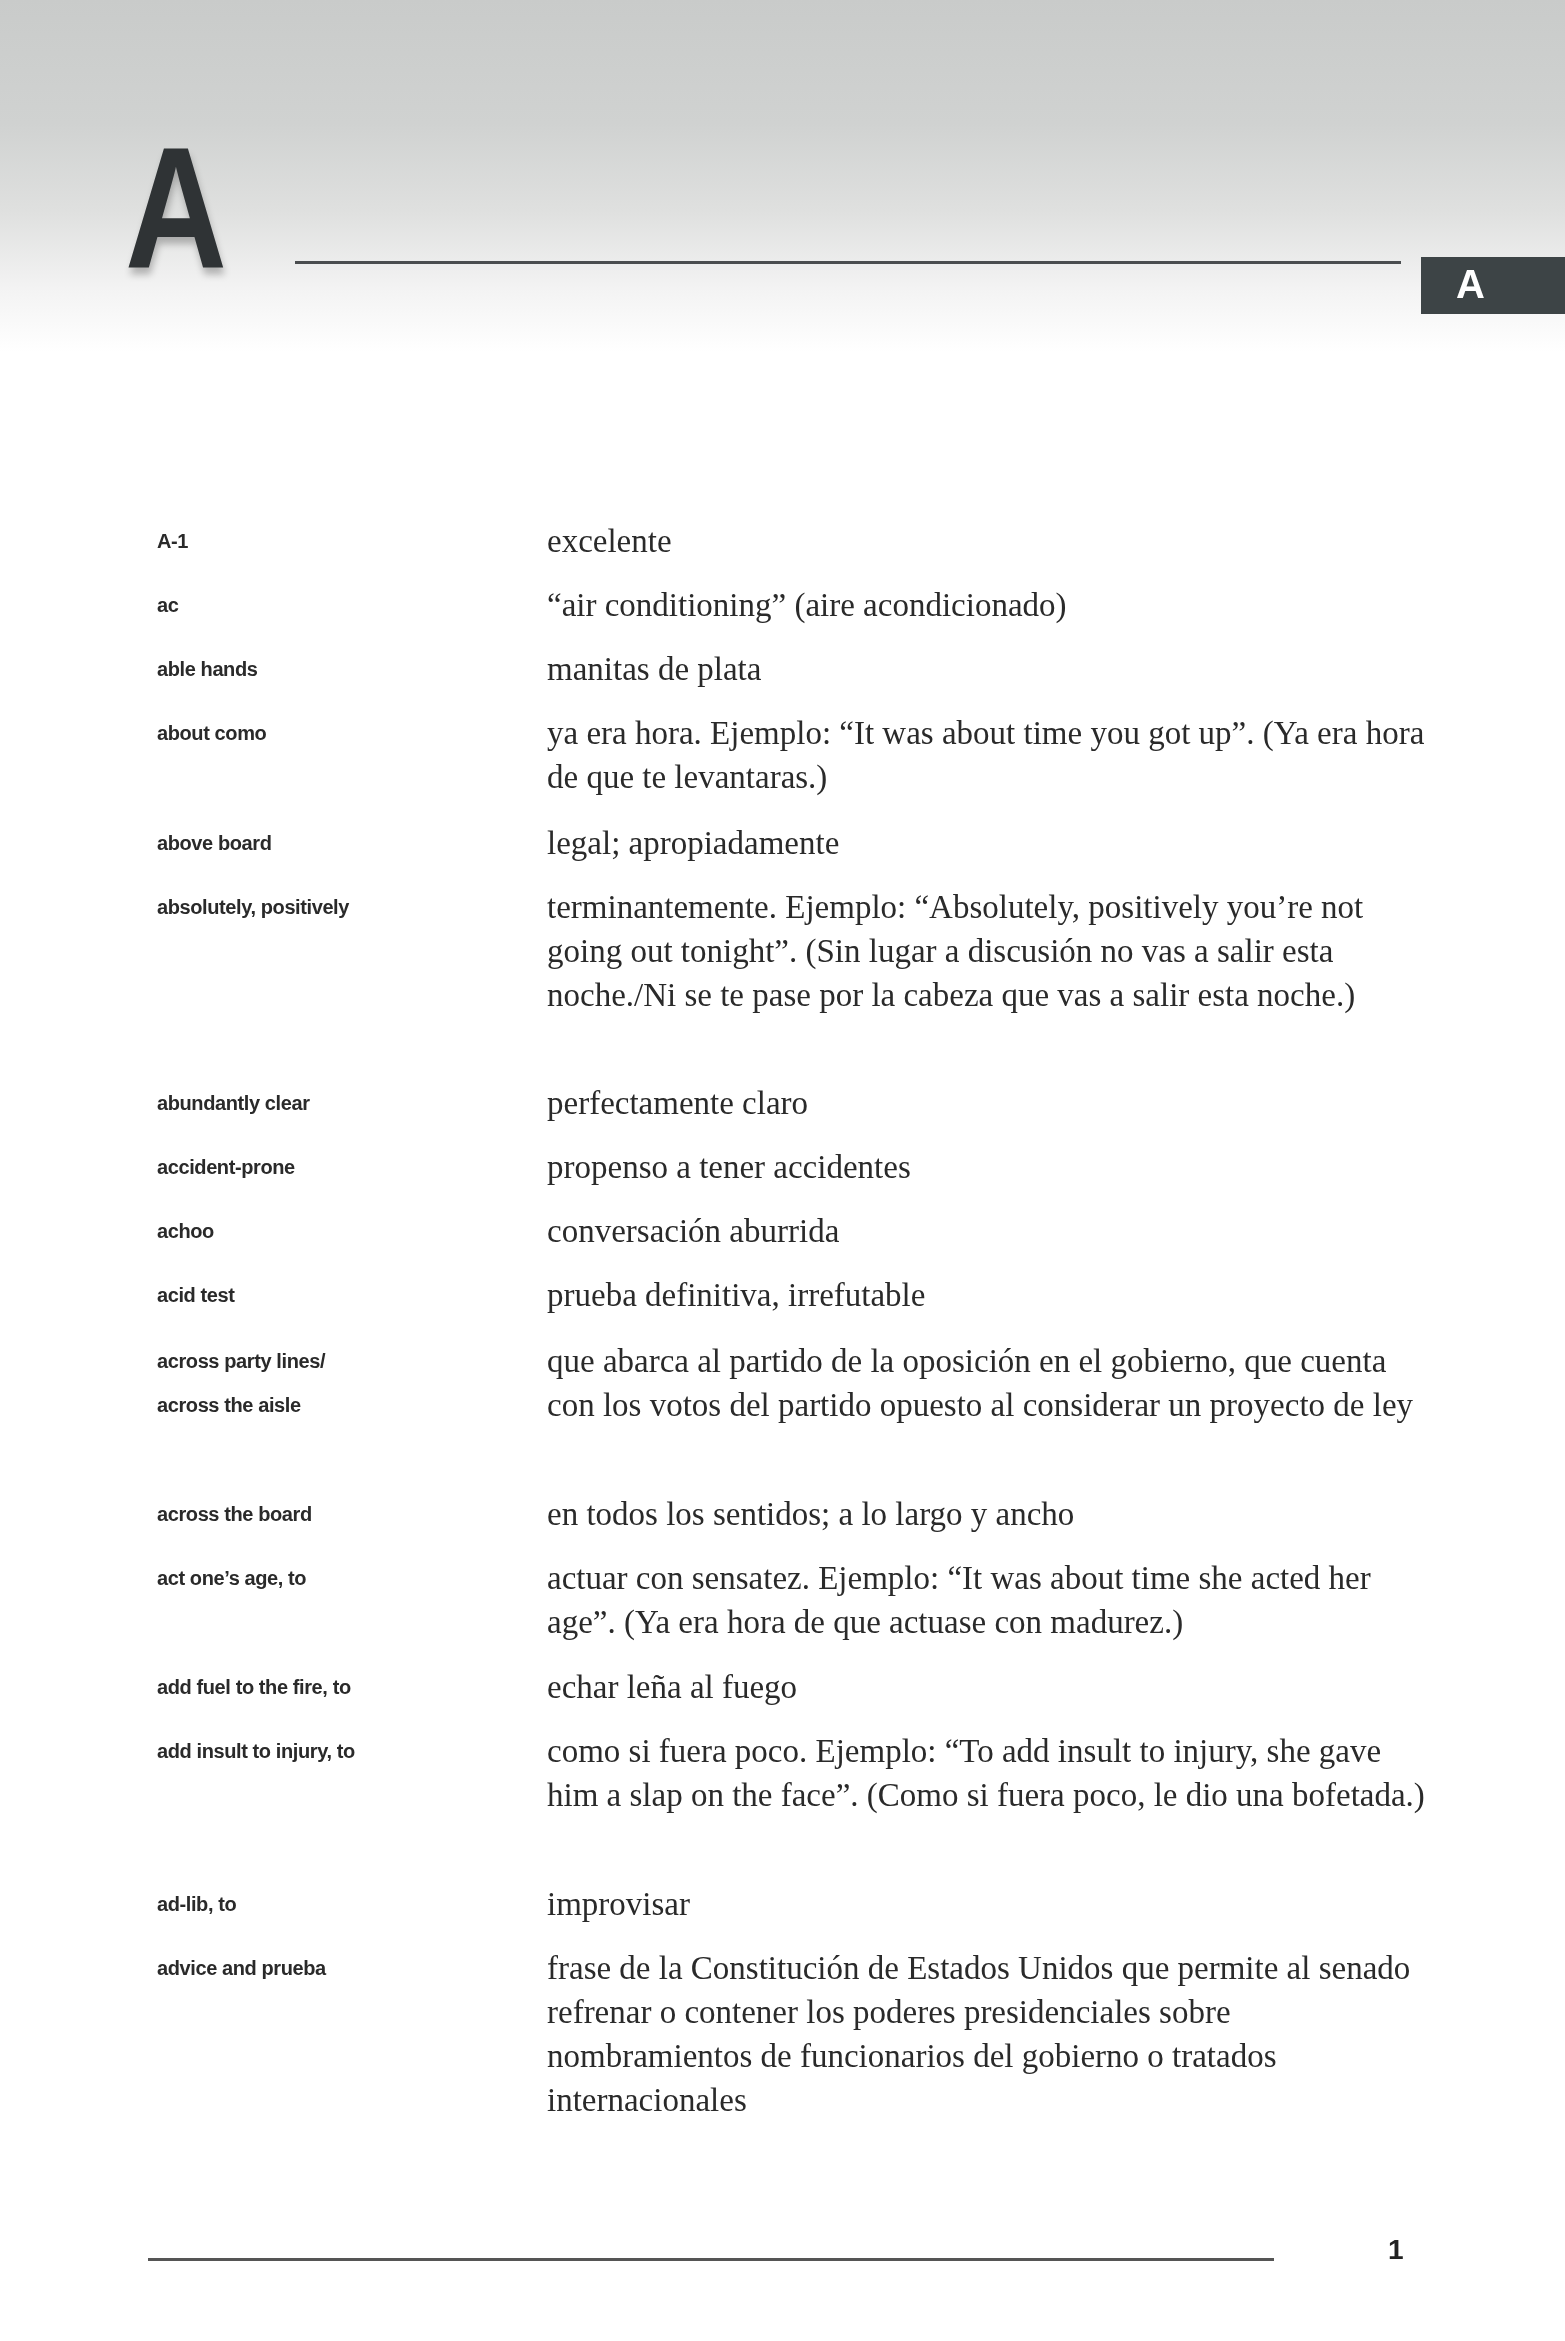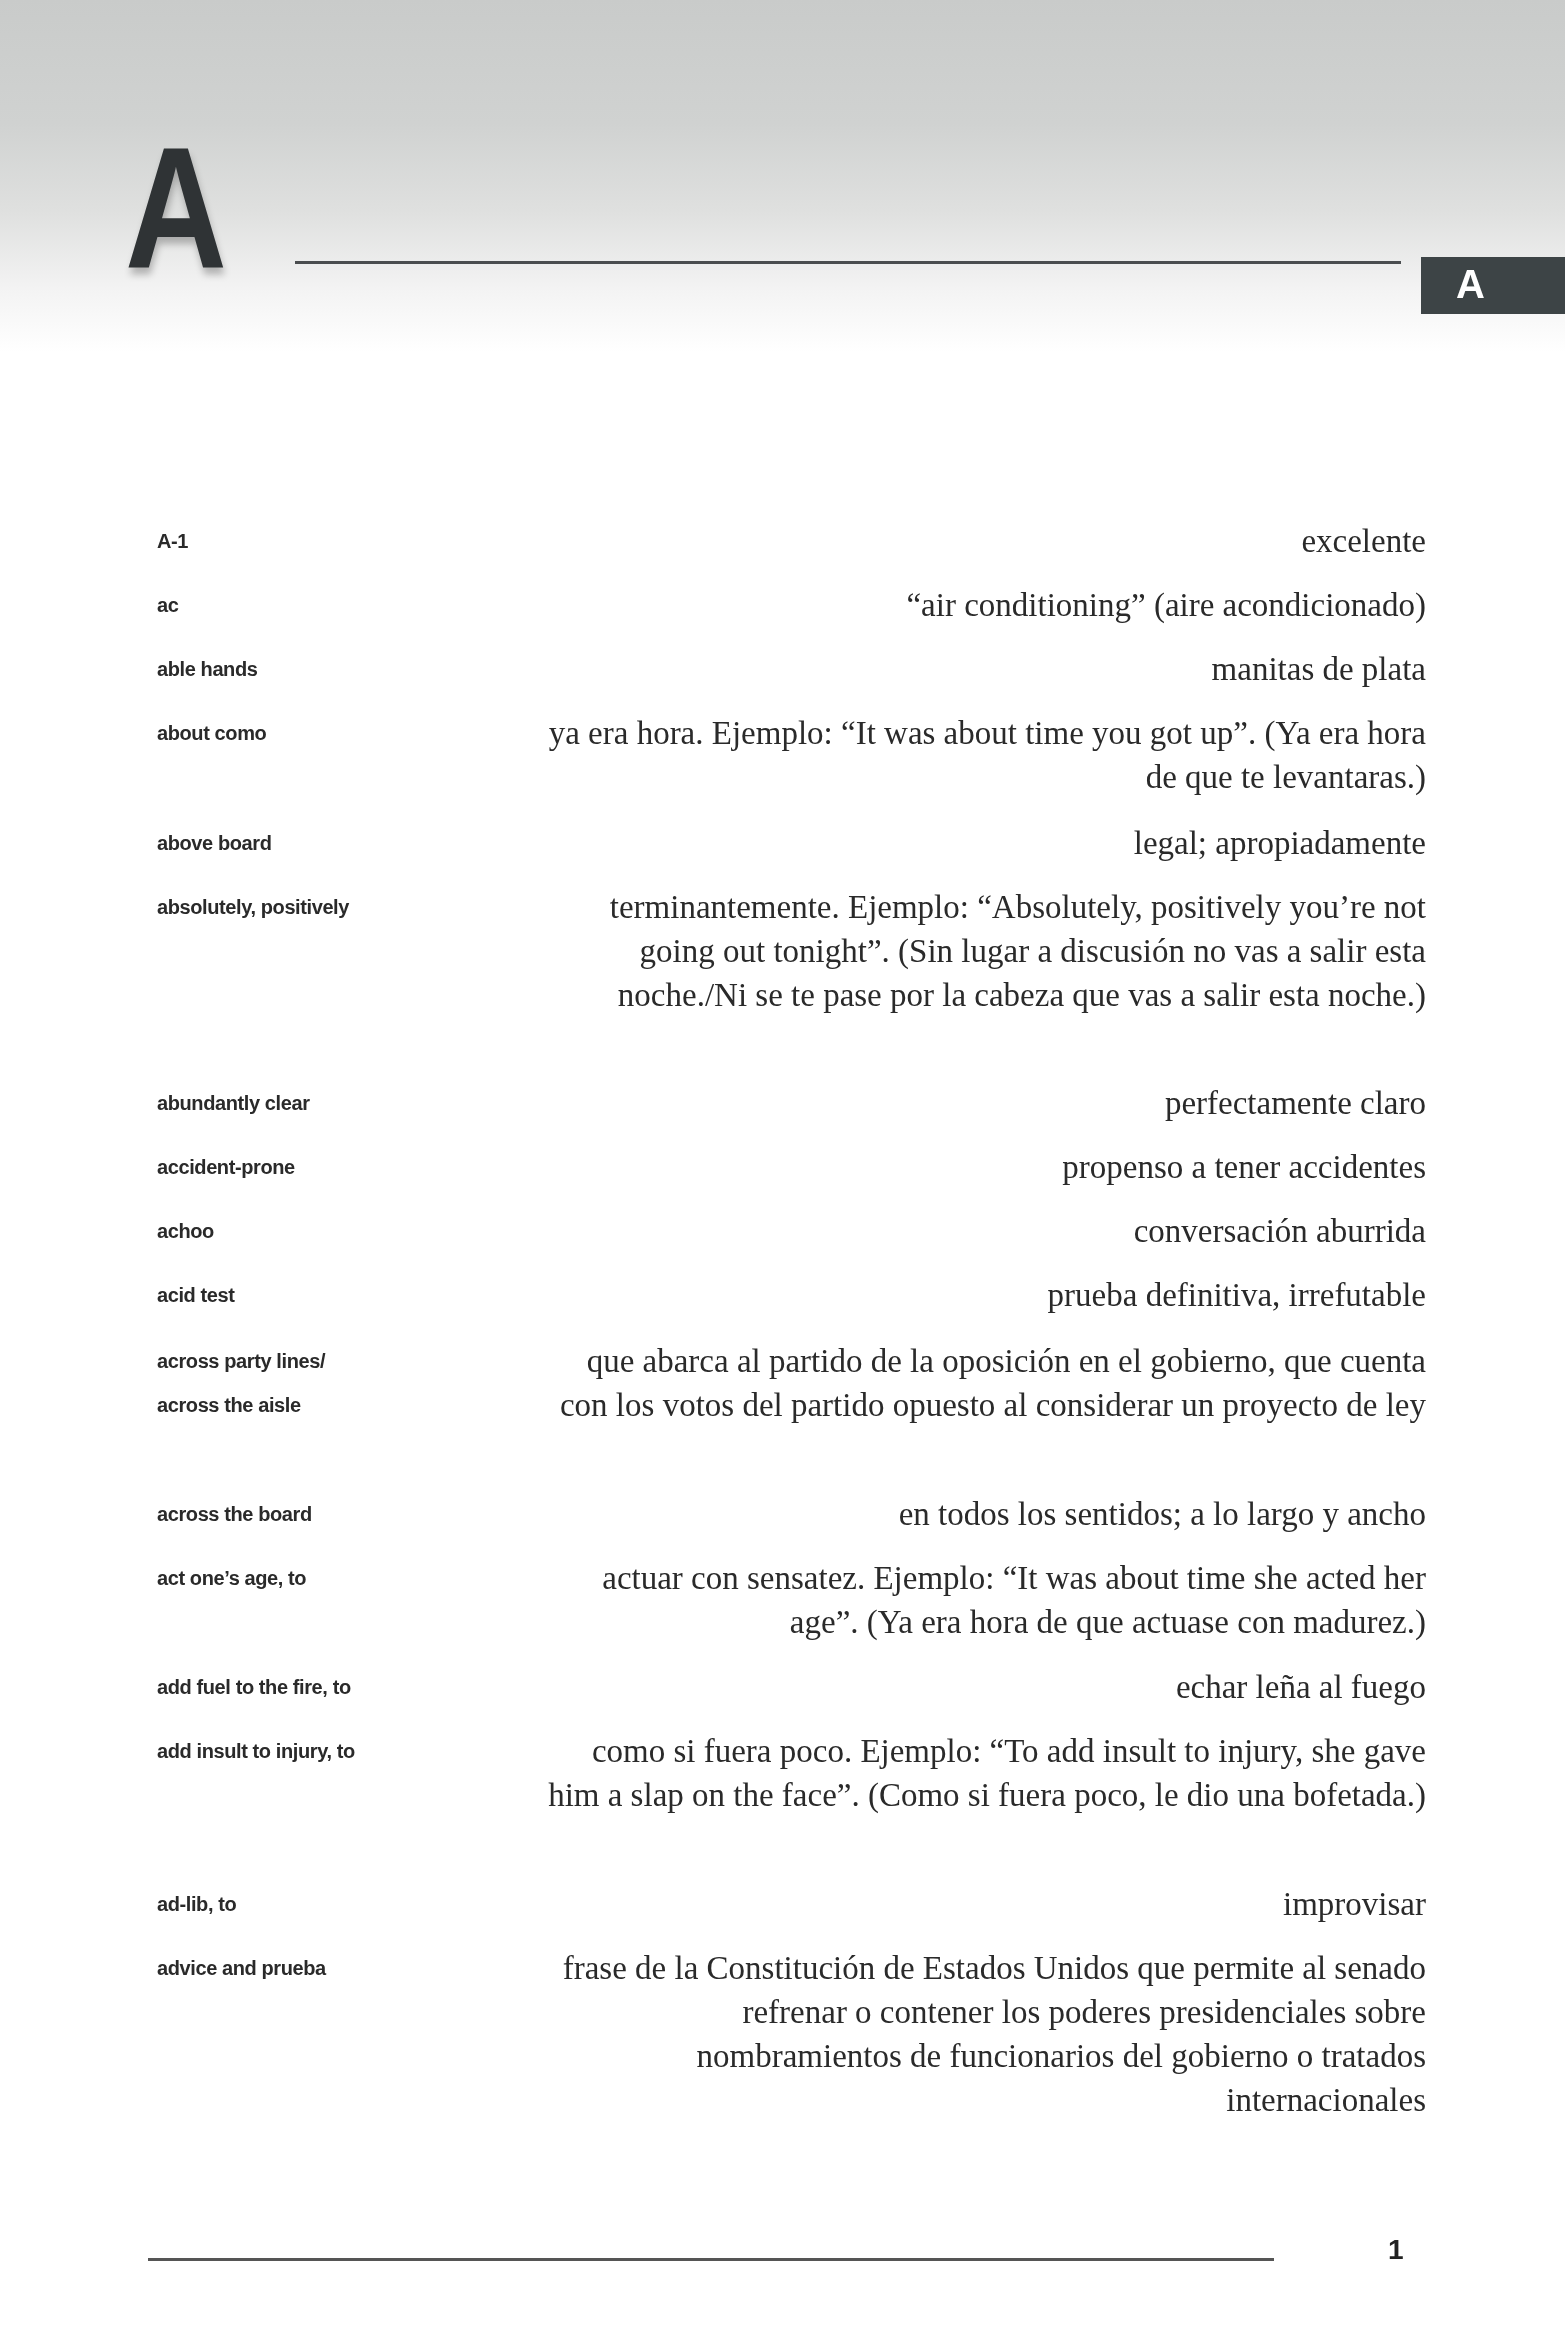--- a/index.html
+++ b/index.html
@@ -29,21 +29,21 @@
   .entry { position:absolute; left:0; width:1565px; }
   .term {
     position:absolute; left:157px; width:352px;
     font-family:"Liberation Sans", sans-serif; font-weight:bold;
     font-size:20px; line-height:44px; color:#2a2a2a; letter-spacing:-0.4px;
     white-space:pre-line;
   }
   .def {
     position:absolute; left:547px; width:879px;
     font-family:"Liberation Serif", serif;
-    font-size:33px; line-height:44px; color:#2a2a2a;text-align:right;
+    font-size:33px; line-height:44px; color:#2a2a2a;
   }
   .footer-rule {
     position:absolute; left:148px; top:2258px; width:1126px; height:2.6px; background:#555;
   }
   .page-number {
     position:absolute; left:1388px; top:2236px;
     font-family:"Liberation Sans", sans-serif; font-weight:bold;
     font-size:28px; color:#222; line-height:1;
   }
 </style>

